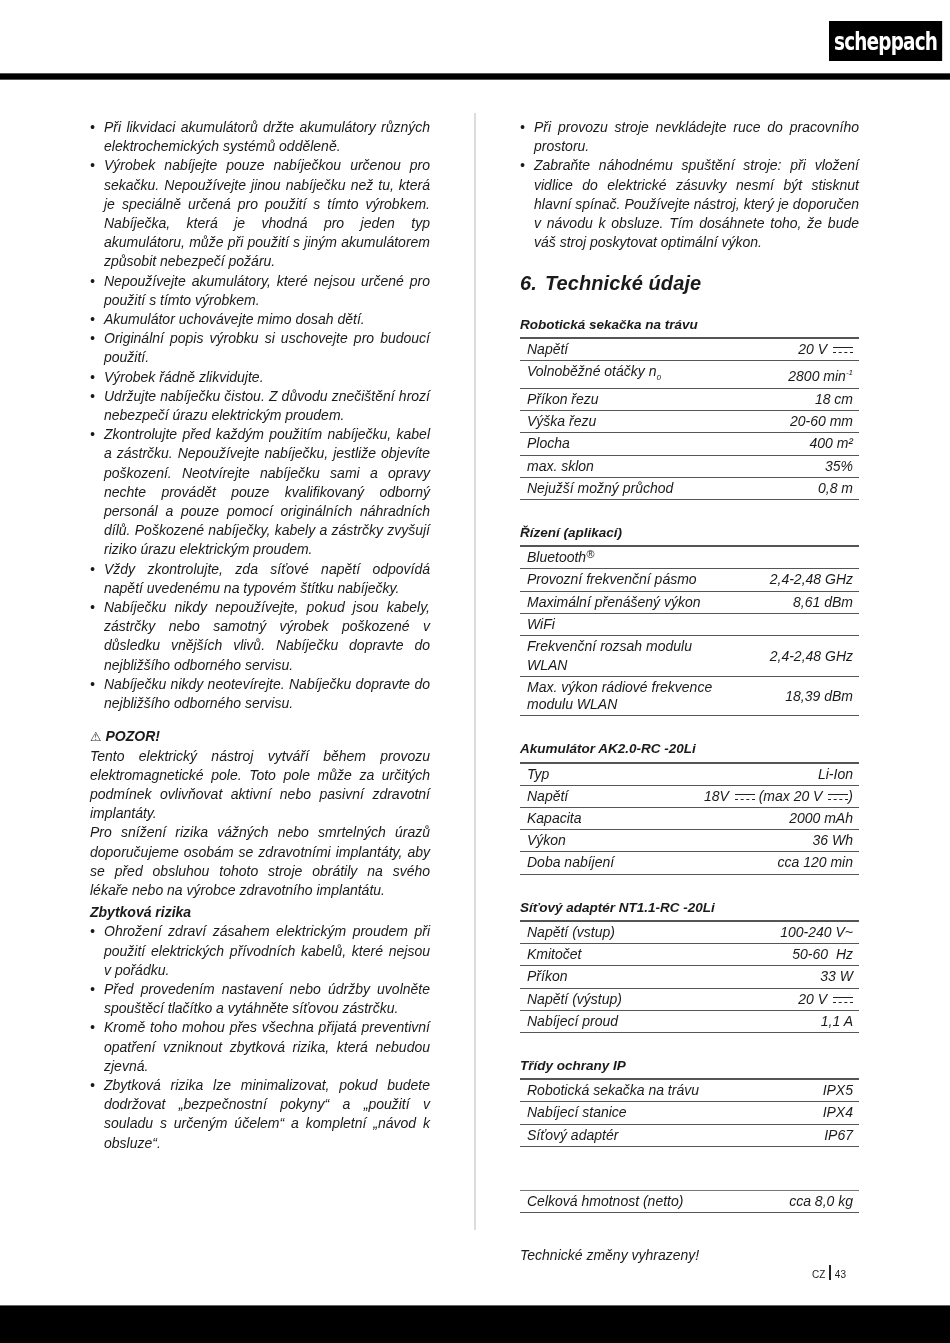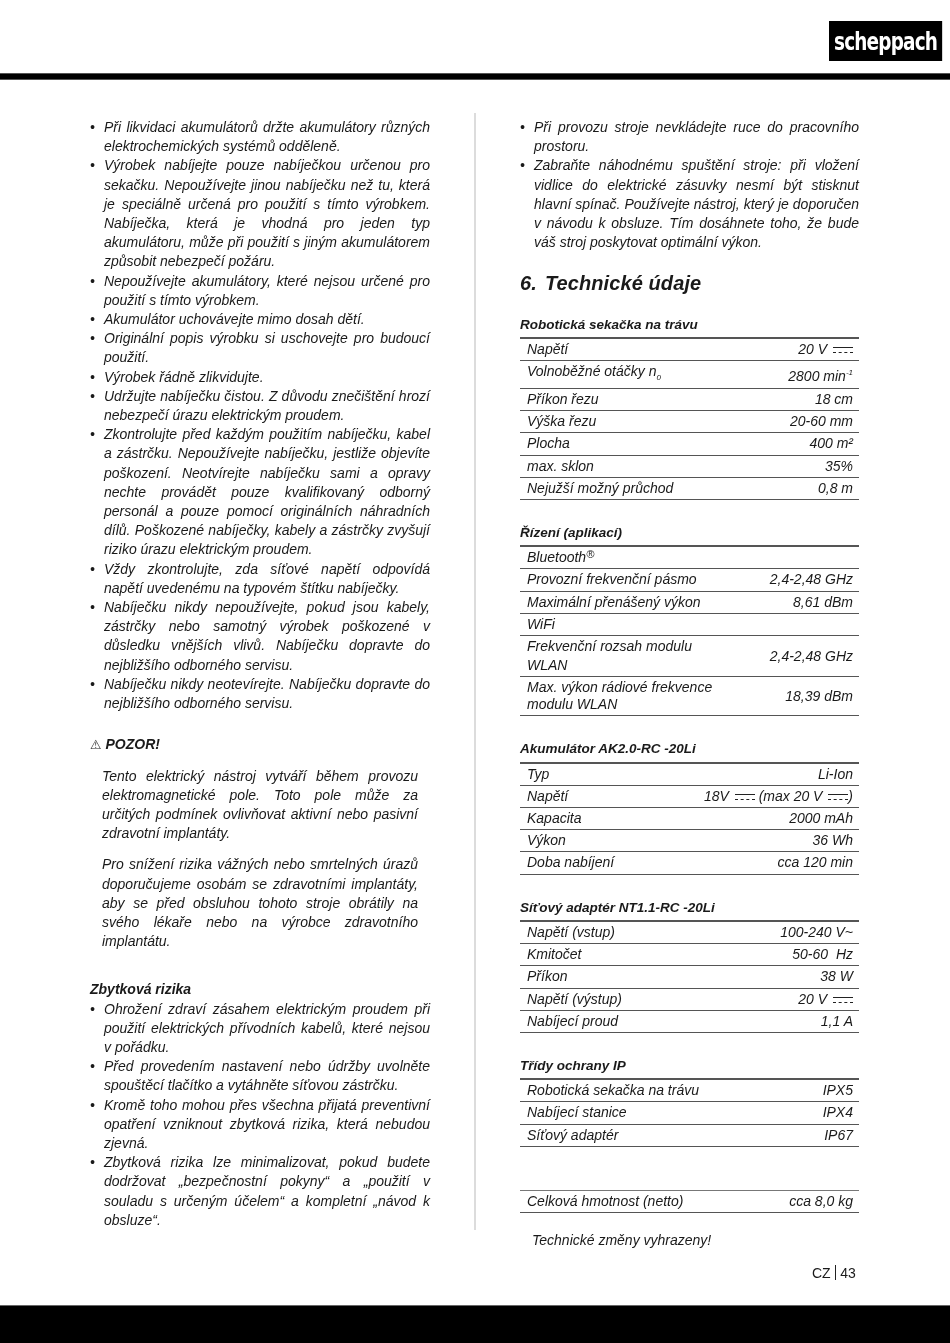--- a/index.html
+++ b/index.html
@@ -29,23 +29,23 @@
     }
     .col-left { left: 90px; width: 340px; }
     .col-right { left: 520px; width: 339px; }
     ul.bullets { list-style: none; margin: 0; padding: 0; }
     ul.bullets li {
       position: relative; padding-left: 14px; text-align: justify;
     }
     ul.bullets li::before {
       content: "•"; position: absolute; left: 0; top: 0;
     }
-    p { margin: 12px; text-align: justify; }
-    .warn-head { font-weight: bold; margin-top: 22px; }
-    .sub-head { font-weight: bold; margin-top: 29px; }
+    p { margin: 0; text-align: justify; }
+    .warn-head { font-weight: bold; margin-top: 14px; }
+    .sub-head { font-weight: bold; margin-top: 3px; }
     .section-title {
       font-size: 20px; font-weight: bold; margin-top: 22px; margin-bottom: 21px;
       letter-spacing: 0.1px;
     }
     .section-title .num { margin-right: 8px; }
     .tbl-title { font-weight: bold; font-size: 13.5px; margin-bottom: 3px; }
     .tbl-group { margin-bottom: 23px; }
     table.spec {
       width: 339px; border-collapse: collapse; font-size: 14px;
     }
@@ -55,21 +55,21 @@
     table.spec td.val { text-align: right; white-space: nowrap; padding-right: 6px; }
     .dc {
       display: inline-block; width: 20px; height: 6px; position: relative; vertical-align: middle; margin-left: 2px;
     }
     .dc::before { content: ""; position: absolute; left: 0; right: 0; top: 0; border-top: 1.5px solid #222; }
     .dc::after { content: ""; position: absolute; left: 0; right: 0; bottom: 0; border-top: 1.5px dashed #222; }
     sup { font-size: 8px; }
     sub { font-size: 8px; }
     .reg { font-size: 11px; vertical-align: top; position: relative; top: -3px; }
     .footer-page {
-      position: absolute; left: 812px; top: 1265px; font-size: 14px;
+      position: absolute; left: 812px; top: 1265px; font-size: 10px;
     }
     .footer-page .sep { display: inline-block; width: 1.5px; height: 15px; background: #222; vertical-align: -2px; margin: 0 4px; }
     .bottom-bar {
       position: absolute; left: 0; top: 1305px; width: 950px; height: 38px; background: #000;
       border-top: 1px solid #666;
     }
     .blank-gap { height: 27px; }
   </style>
 </head>
 <body>
@@ -220,21 +220,21 @@
           <tr>
         <td>Napětí (vstup)</td>
         <td class="val">100-240 V~</td>
       </tr>
       <tr>
         <td>Kmitočet</td>
         <td class="val" style="white-space:pre;">50-60  Hz</td>
       </tr>
       <tr>
         <td>Příkon</td>
-        <td class="val">38 W</td>
+        <td class="val">33 W</td>
       </tr>
       <tr>
         <td>Napětí (výstup)</td>
         <td class="val"><span>20 V</span> <span class="dc"></span></td>
       </tr>
       <tr>
         <td>Nabíjecí proud</td>
         <td class="val">1,1 A</td>
       </tr>
     </tbody>
@@ -256,21 +256,21 @@
       <tr>
         <td>Síťový adaptér</td>
         <td class="val">IP67</td>
       </tr>
     </tbody>
       </table>
   </div>
 
   <div class="blank-gap"></div>
 
-  <div class="tbl-group" style="margin-bottom:18px;">
+  <div class="tbl-group" style="margin-bottom:33px;">
     <table class="spec">
       <tbody>
           <tr style="border-top:1px solid #777;">
         <td>Celková hmotnost (netto)</td>
         <td class="val">cca 8,0 kg</td>
       </tr>
     </tbody>
       </table>
   </div>
 

